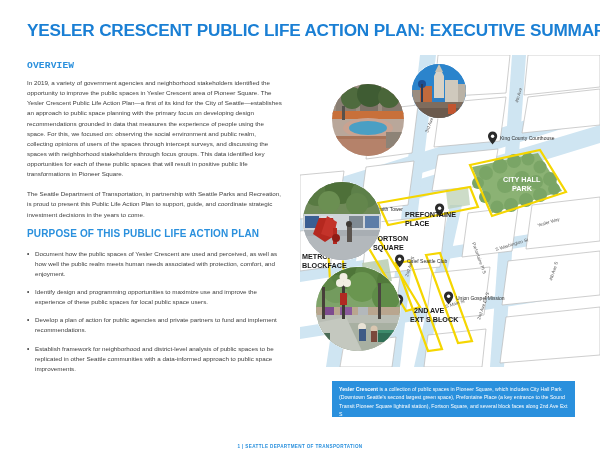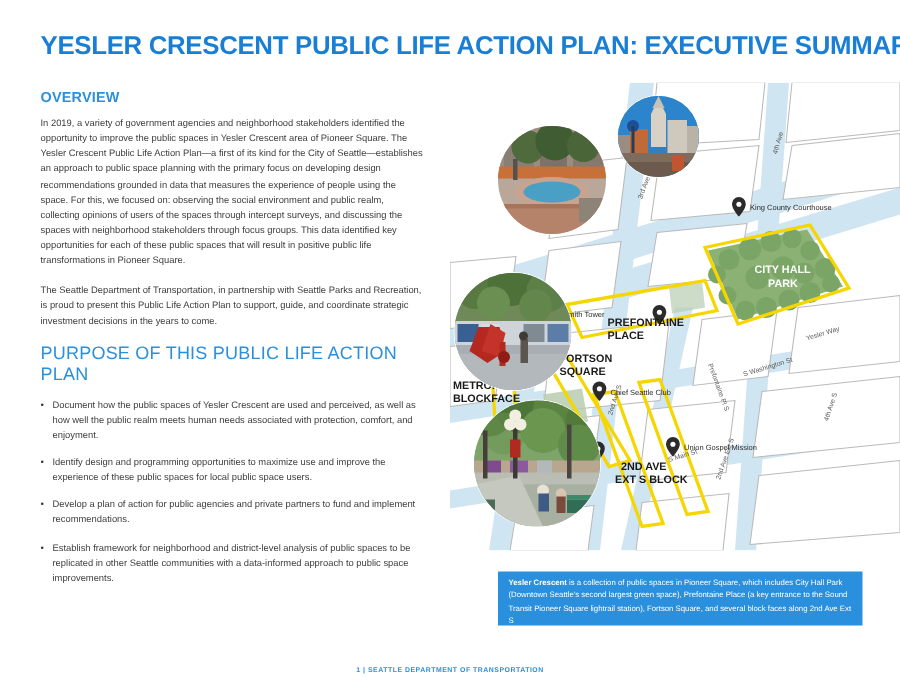--- a/index.html
+++ b/index.html
@@ -33,31 +33,32 @@
     position: absolute;
     left: 27px; top: 60px;
     width: 255px;
   }
   .section-head {
     font-size: 9.6px;
     font-weight: bold;
     color: #2a90dd;
     letter-spacing: 0.15px;
     margin-bottom: 7px;
+    font-family: Liberation Mono, monospace;
   }
   .body-par {
     font-size: 6.25px;
     line-height: 1.62;
     color: #3d3d3d;
     text-align: left;
     margin-bottom: 8px;
   }
   .section-head-2 {
-    font-size: 12px;
-    font-weight: normal;
+    font-size: 10px;
+    font-weight: bold;
     color: #2a90dd;
     letter-spacing: 0.15px;
     margin-bottom: 10px;
   }
   .bullet-list { list-style: none; }
   .bullet-item {
     position: relative;
     font-size: 6.25px;
     line-height: 1.62;
     color: #3d3d3d;

